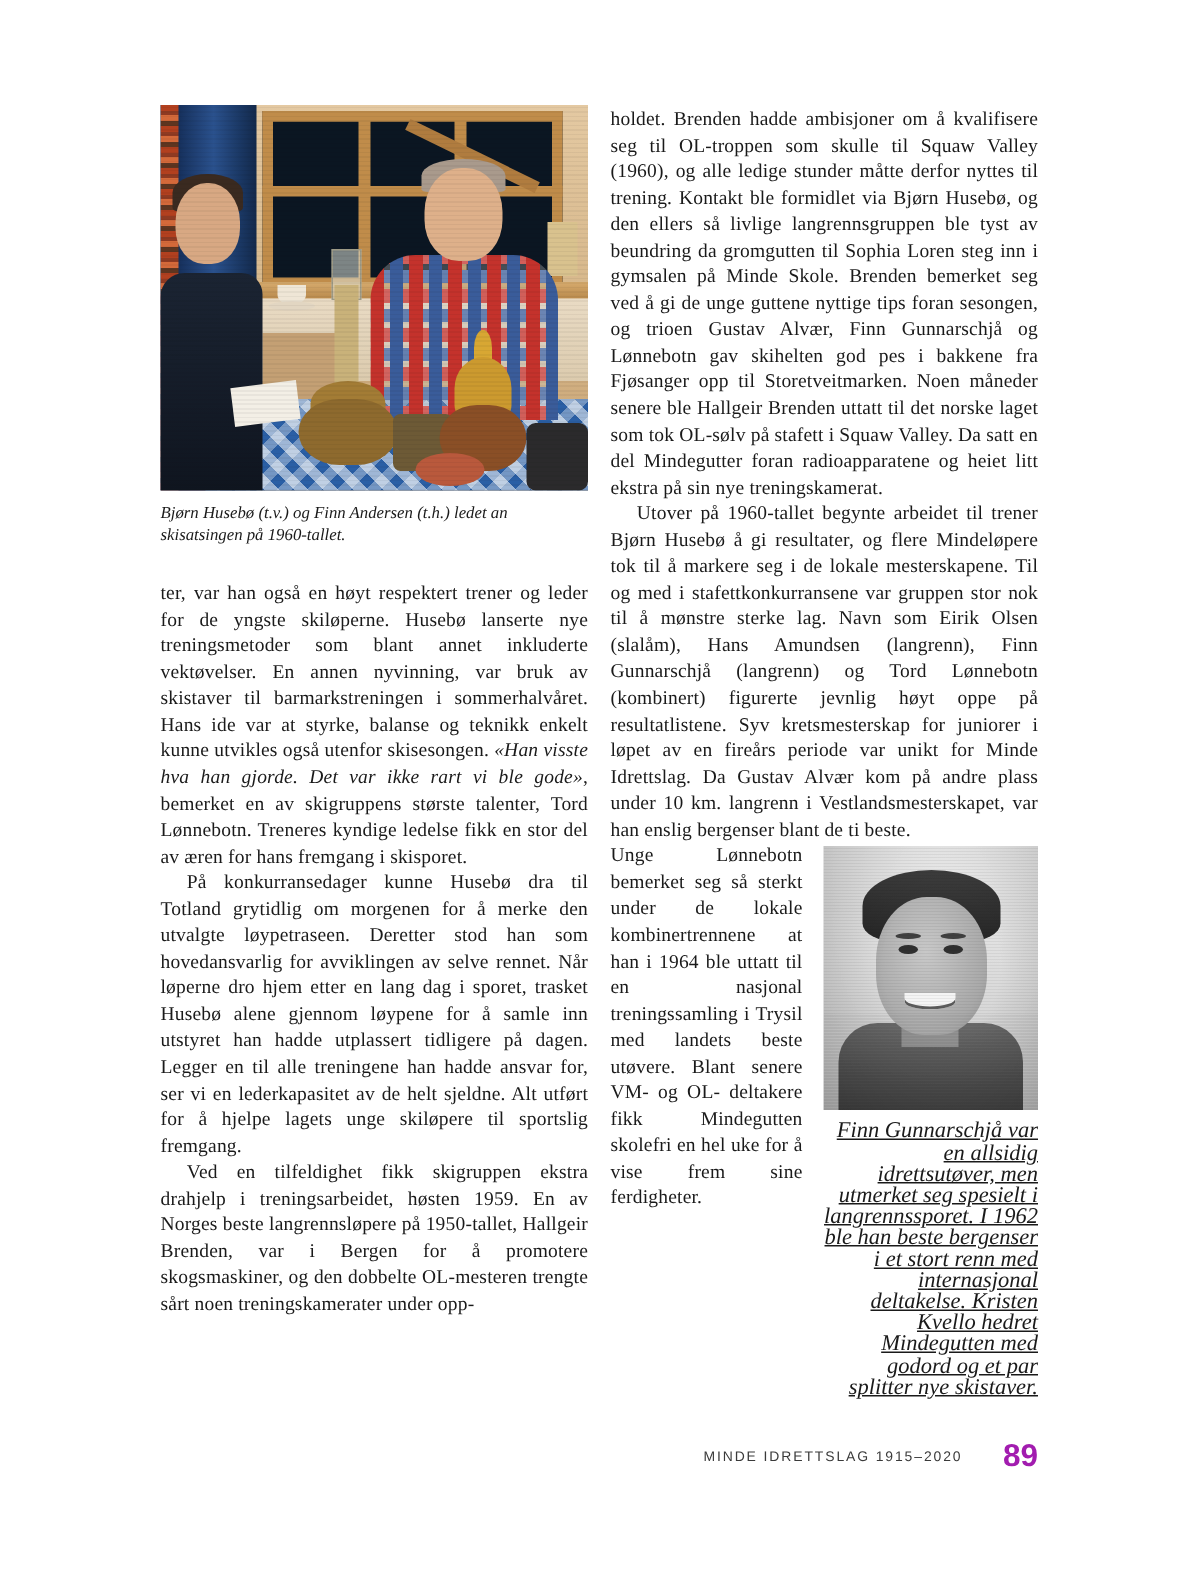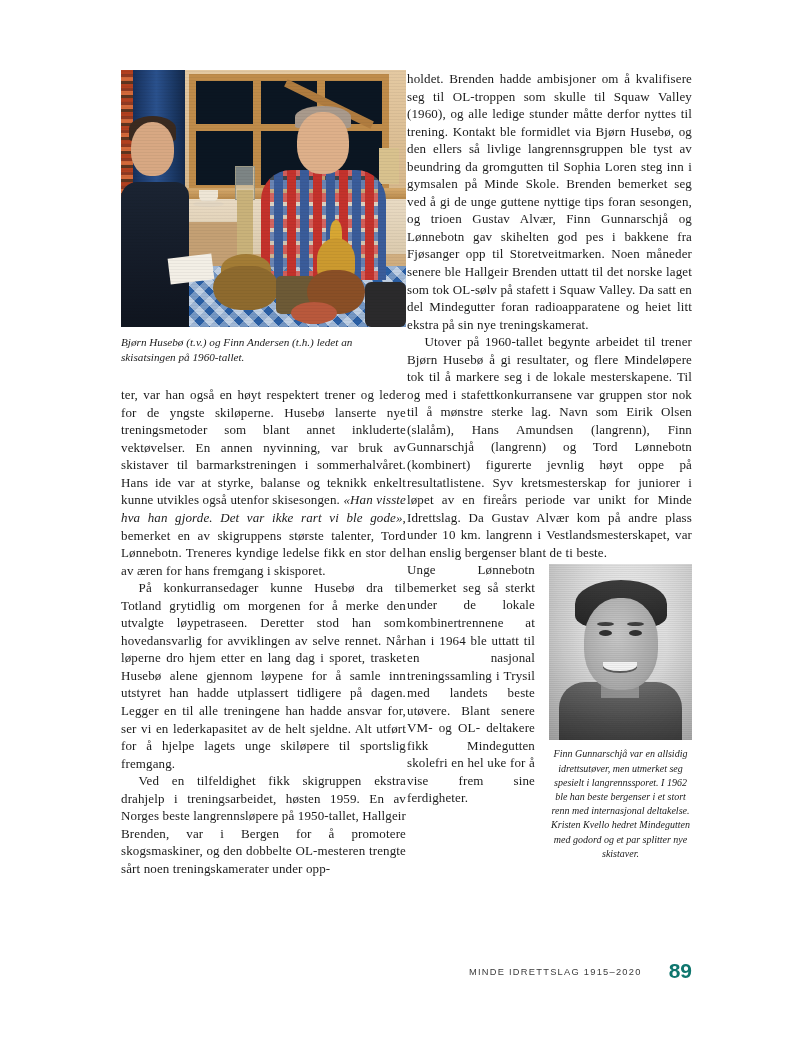--- a/index.html
+++ b/index.html
@@ -14,21 +14,21 @@
     background: #ffffff;
     font-family: "Liberation Serif", "DejaVu Serif", serif;
     color: #1a1a1a;
     overflow: hidden;
     box-sizing: border-box;
   }
 
   
   .col-left {
     position: absolute;
-    left: 121px;
+    left: 107px;
     top: 70px;
     width: 285px;
   }
   .col-right {
     position: absolute;
     left: 407px;
     top: 70px;
     width: 285px;
   }
 
@@ -79,25 +79,26 @@
   .photo-bw {
     width: 143px;
     height: 176px;
     display: block;
     position: relative;
     overflow: hidden;
     background: #cfcfcf;
     filter: grayscale(1) contrast(1.05);
   }
   .caption-inset {
-    font-size: 10px;
+    font-size: 15px;
     line-height: 14.2px;
     font-style: italic;
     margin: 7px 0 0 0;
-    text-align: center;
+    text-align: right;
+    text-decoration: underline;
   }
 
   
   .footer {
     position: absolute;
     left: 407px;
     top: 957px;
     width: 285px;
     display: flex;
     align-items: baseline;
@@ -108,21 +109,21 @@
     font-size: 9.3px;
     letter-spacing: 0.135em;
     color: #3a3a3a;
     text-transform: uppercase;
     white-space: nowrap;
   }
   .footer-pageno {
     font-family: "Liberation Sans", "DejaVu Sans", sans-serif;
     font-size: 21px;
     font-weight: 700;
-    color: #0f766e;
+    color: #a21caf;
     margin-left: 27px;
     line-height: 1;
     position: relative;
     top: 3px;
   }
 
   
   
   .pc-layer { position: absolute; }
   .pc-wallL   { left:0; top:0; width:30px; height:100%;

